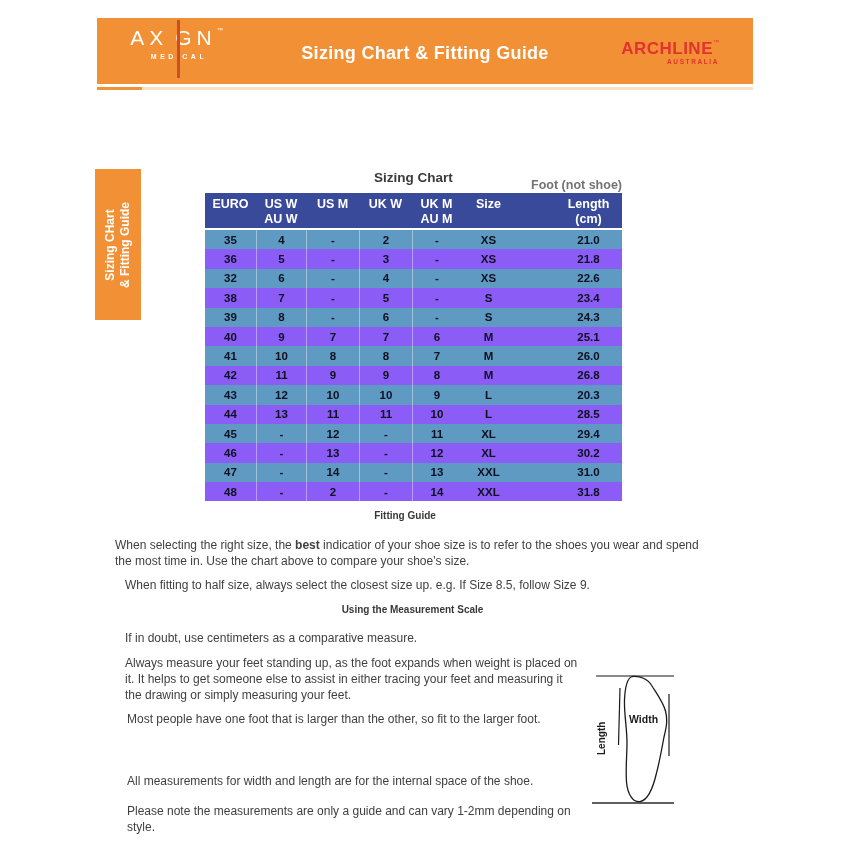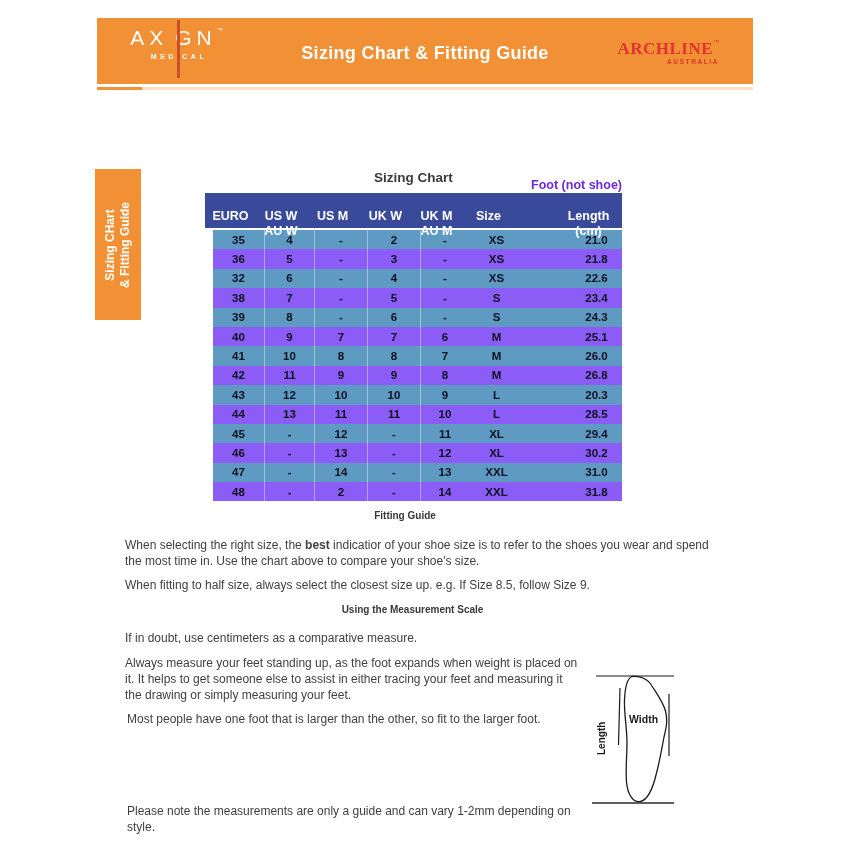--- a/index.html
+++ b/index.html
@@ -11,50 +11,50 @@
   
   .banner { position:absolute; left:97px; top:18px; width:656px; height:66px; background:#F19035; }
   .axign { position:absolute; left:24px; top:8px; width:116px; text-align:center; color:#fff; }
   .axign-name { position:relative; display:inline-block; font-size:21px; letter-spacing:5px; font-weight:400; padding:0 2px; }
   .axign-gap { display:inline-block; width:7px; }
   .axign-tm { font-size:6px; vertical-align:top; position:relative; top:1px; }
   .axign-line { position:absolute; left:49px; top:-6px; width:2.5px; height:58px; background:#CC4E28; }
   .axign-sub { font-size:7px; letter-spacing:3.5px; font-weight:bold; margin-top:3px; color:#fff; }
   .banner-title { position:absolute; left:0; right:0; top:25px; text-align:center; color:#fff; font-size:18px; font-weight:bold; letter-spacing:0.3px; }
   .archline { position:absolute; right:34px; top:21px; text-align:right; color:#E23330; }
-  .archline-name { font-size:17px; font-weight:bold; letter-spacing:0.5px;font-family:Liberation Serif, serif; }
+  .archline-name { font-size:17px; font-weight:bold; letter-spacing:0.5px; }
   .archline-tm { font-size:6px; vertical-align:top; }
   .archline-sub { font-size:6.5px; letter-spacing:1.6px; font-weight:bold; margin-top:-1px; }
   .banner-underline { position:absolute; left:97px; top:87px; width:656px; height:3px; background:#F9DFC3; }
   .underline-accent { width:45px; height:3px; background:#EF9434; }
   
   .side-tab { position:absolute; left:95px; top:169px; width:46px; height:151px; background:#F19035;
               display:flex; align-items:center; justify-content:center; }
   .side-tab-text { transform:rotate(-90deg); white-space:nowrap; color:#fff; font-weight:bold;
                    font-size:12px; line-height:15px; text-align:center; }
   
   .sizing-title { position:absolute; left:205px; top:170px; width:417px; text-align:center;
                   font-weight:bold; font-size:13.5px; color:#3a3a3a; }
   .foot-note { position:absolute; left:500px; top:178px; width:122px; text-align:right;
-               font-weight:bold; font-size:12.5px; color:#6d28d9; }
+               font-weight:bold; font-size:12.5px; color:#737373; }
   .sizing-table { position:absolute; left:205px; top:193px; width:417px; }
   .hrow, .row { display:grid; grid-template-columns:51px 50px 53px 53px 49px 55px 39px 67px; }
   .hrow { height:37px; background:#3A4A9B; border-bottom:2px solid #ffffff; }
-  .th { color:#fff; font-weight:bold; font-size:12.5px; line-height:15px; text-align:center; padding-top:16px; }
-  .row { height:19.4px;margin-left:8px; }
+  .th { color:#fff; font-weight:bold; font-size:12.5px; line-height:15px; text-align:center; padding-top:4px; }
+  .row { height:19.4px; }
   .row.steel { background:#5E9AC2; }
   .row.lav   { background:#8b5cf6; }
   .td { display:flex; align-items:center; justify-content:center; font-weight:bold; font-size:11.5px; color:#0f1020; }
   .td.sep { border-left:1px solid rgba(255,255,255,0.4); }
   
   .h-center { position:absolute; text-align:center; font-weight:bold; font-size:10px; color:#383838; }
   .fitting-heading { left:125px; top:510px; width:560px; }
   .measure-heading { left:125px; top:604px; width:575px; }
   .para { position:absolute; font-size:12px; line-height:16px; color:#3f3f3f; }
-  .p-fit1 { left:125px; top:537px; width:600px; }
+  .p-fit1 { left:115px; top:537px; width:600px; }
   .p-fit2 { left:125px; top:577px; width:600px; }
   .p-m1 { left:125px; top:630px; width:560px; }
   .p-m2 { left:125px; top:655px; width:455px; }
   .p-m3 { left:127px; top:711px; width:560px; }
   .p-m4 { left:127px; top:773px; width:560px; }
   .p-m5 { left:127px; top:803px; width:445px; }
   
   .foot-diagram { position:absolute; left:590px; top:653px; }
   .foot-diagram text { font-family:"Liberation Sans", sans-serif; fill:#1b1b1b; }
 </style>
@@ -260,20 +260,21 @@
   </div>
 
   <div class="h-center fitting-heading">Fitting Guide</div>
   <div class="para p-fit1"><span>When selecting the right size, the </span><b>best</b><span> indicatior of your shoe size is to refer to the shoes you wear and spend the most time in. Use the chart above to compare your shoe's size.</span></div>
   <div class="para p-fit2">When fitting to half size, always select the closest size up. e.g. If Size 8.5, follow Size 9.</div>
 
   <div class="h-center measure-heading">Using the Measurement Scale</div>
   <div class="para p-m1">If in doubt, use centimeters as a comparative measure.</div>
   <div class="para p-m3">Most people have one foot that is larger than the other, so fit to the larger foot.</div>
   <div class="para p-m2">Always measure your feet standing up, as the foot expands when weight is placed on it. It helps to get someone else to assist in either tracing your feet and measuring it the drawing or simply measuring your feet.</div>
+  <div class="para p-m4">All measurements for width and length are for the internal space of the shoe.</div>
   <div class="para p-m5">Please note the measurements are only a guide and can vary 1-2mm depending on style.</div>
 
   <svg class="foot-diagram" width="108" height="158" viewBox="0 0 108 158">
     <line x1="6" y1="23" x2="84" y2="23" stroke="#8a8a8a" stroke-width="2.2"></line>
     <line x1="2" y1="150" x2="84" y2="150" stroke="#2a2a2a" stroke-width="1.4"></line>
     <path fill="none" stroke="#1b1b1b" stroke-width="1.3" d="M 42 23.5
          C 50 22.5, 58 26, 62 33
          C 67 41, 73 49, 75.5 58
          C 78 68, 76 76, 74 84
          C 71.5 97, 69.5 109, 66.5 120

